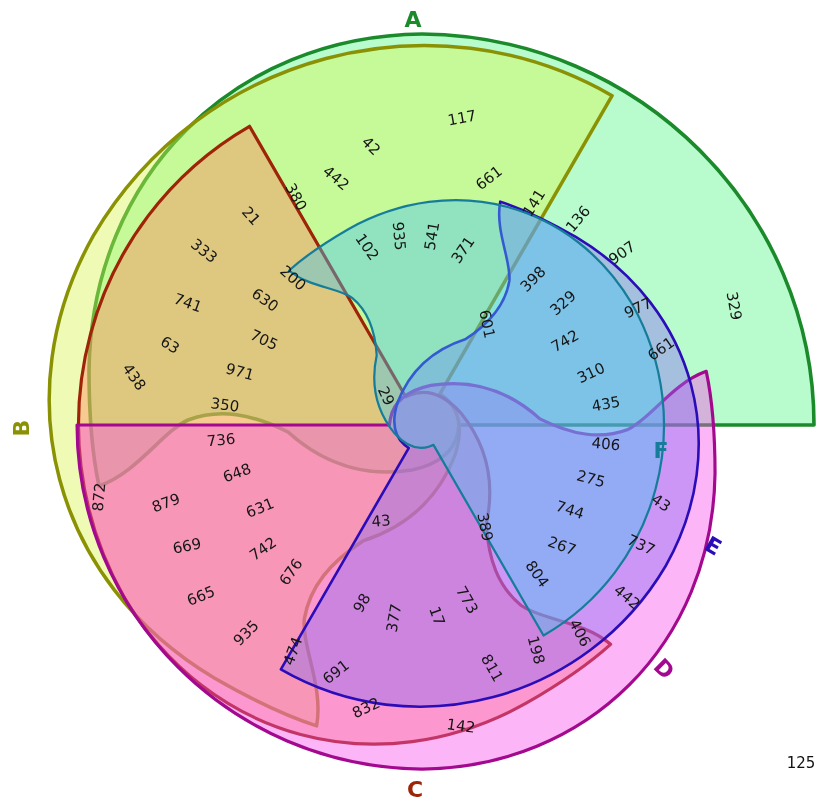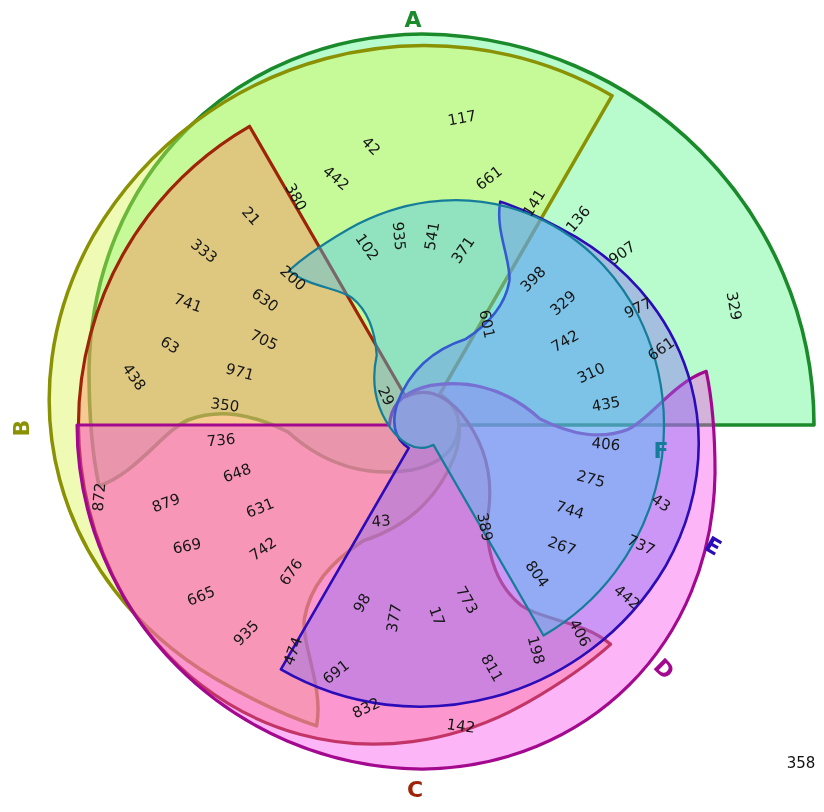--- a/index.html
+++ b/index.html
@@ -118,15 +118,15 @@
       <div class="region-label" style="left: 580px; top: 633px; transform: translate(-50%, -50%) rotate(62deg);">406</div>
       <div class="region-label" style="left: 246px; top: 633px; transform: translate(-50%, -50%) rotate(-45deg);">935</div>
       <div class="region-label" style="left: 536px; top: 650px; transform: translate(-50%, -50%) rotate(75deg);">198</div>
       <div class="region-label" style="left: 293px; top: 651px; transform: translate(-50%, -50%) rotate(-70deg);">474</div>
       <div class="region-label" style="left: 336px; top: 672px; transform: translate(-50%, -50%) rotate(-38deg);">691</div>
       <div class="region-label" style="left: 492px; top: 668px; transform: translate(-50%, -50%) rotate(60deg);">811</div>
       <div class="region-label" style="left: 366px; top: 708px; transform: translate(-50%, -50%) rotate(-25deg);">832</div>
       <div class="region-label" style="left: 461px; top: 726px; transform: translate(-50%, -50%) rotate(8deg);">142</div>
     </div>
 
-  <div class="outside-count">358</div>
+  <div class="outside-count">125</div>
 
 </div>
 
 </body></html>

